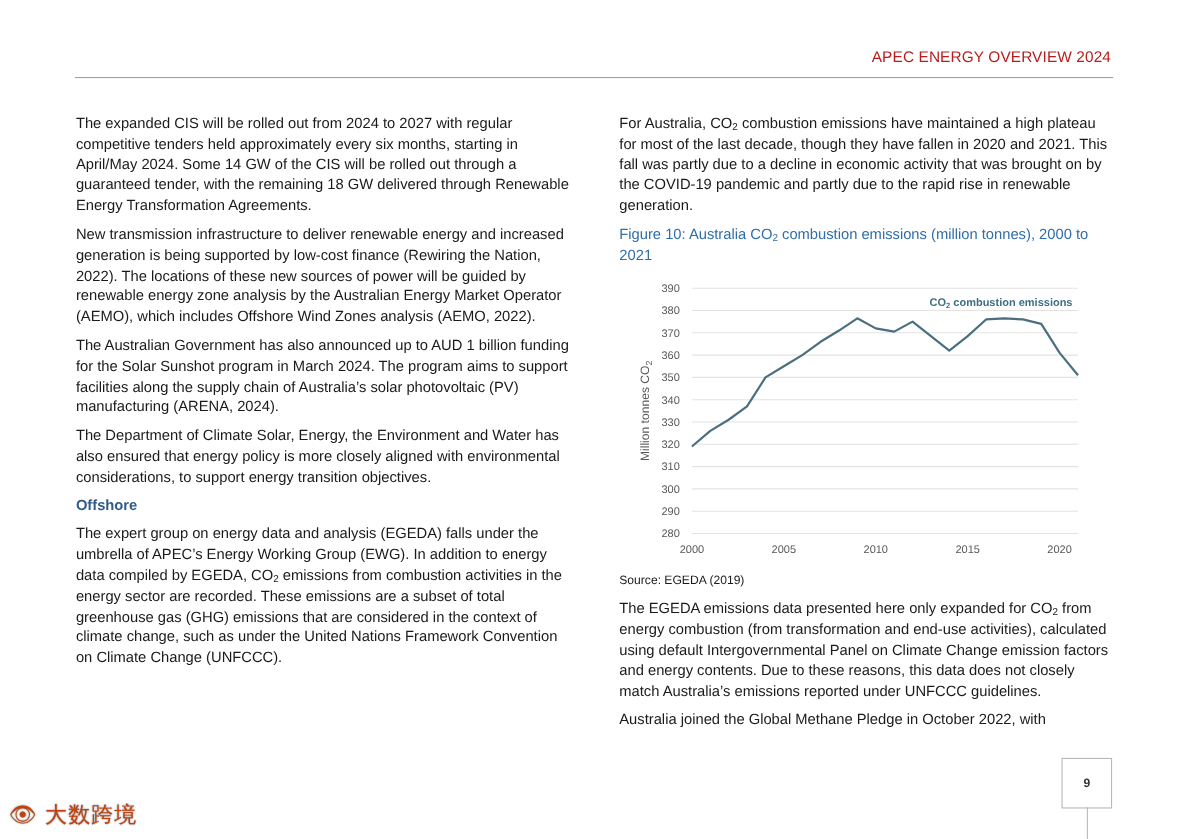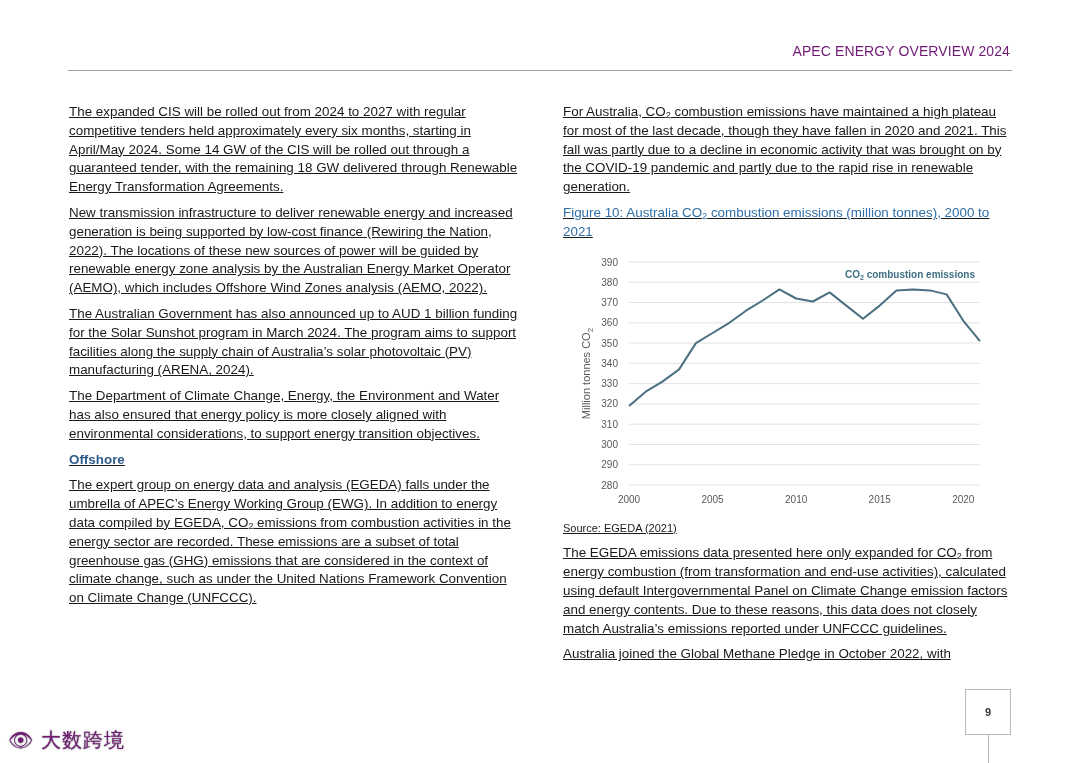--- a/index.html
+++ b/index.html
@@ -1,54 +1,54 @@
 <!DOCTYPE html>
 <html><head>
 <meta charset="utf-8">
 <style>
   html, body { margin:0; padding:0; }
   body {
     width:1080px; height:763px; background:#ffffff; position:relative; overflow:hidden;
     font-family:"Liberation Sans", sans-serif; color:#1a1a1a;
   }
   .header-title {
-    position:absolute; right:70px; top:43px; font-size:14px; color:#701a75; letter-spacing:0.1px;margin-left:13px;
+    position:absolute; right:70px; top:43px; font-size:14px; color:#b91c1c; letter-spacing:0.1px;margin-left:13px;
   }
   .header-rule { position:absolute; left:68px; right:68px; top:70px; height:1px; background:#9aa3ad; }
-  .col { position:absolute; top:103px; width:452px; font-size:13.4px; line-height:18.8px;text-decoration:underline; }
+  .col { position:absolute; top:103px; width:452px; font-size:13.4px; line-height:18.8px; }
   .col.left { left:69px; }
   .col.right { left:563px; width:452px; }
   .col p { margin:0 0 7px 0; }
   h3.section { margin:2px 0 7px 0; font-size:13.4px; font-weight:bold; color:#2f5a8a; }
   .caption { color:#2f6ea7; margin:0 0 8px 0; }
   sub { font-size:9px; vertical-align:-2px; line-height:0; }
   .chart { position:relative; width:430px; height:270px; margin:0 0 0 -3px; }
   .chart svg { display:block; }
   .source { font-size:11px; margin:4px 0 10px 0; }
   .page-box {
     position:absolute; left:965px; top:689px; width:44px; height:44px; border:1px solid #b8b8b8;
     display:flex; align-items:center; justify-content:center; font-size:11px; font-weight:bold; color:#333;
   }
   .page-tick { position:absolute; left:988px; top:734px; width:1px; height:29px; background:#b8b8b8; }
   .watermark {
-    position:absolute; left:8px; top:727px; font-size:20px; color:#701a75;
+    position:absolute; left:8px; top:727px; font-size:20px; color:#c2410c;
     text-shadow:0 0 2px #9a9a9a, 0 0 1px #9a9a9a; letter-spacing:1px;
   }
 </style>
 </head>
 <body>
 
 <div class="header-title">APEC ENERGY OVERVIEW 2024</div>
 <div class="header-rule"></div>
 
 <div class="col left">
   <p>The expanded CIS will be rolled out from 2024 to 2027 with regular competitive tenders held approximately every six months, starting in April/May 2024. Some 14 GW of the CIS will be rolled out through a guaranteed tender, with the remaining 18 GW delivered through Renewable Energy Transformation Agreements.</p>
   <p>New transmission infrastructure to deliver renewable energy and increased generation is being supported by low-cost finance (Rewiring the Nation, 2022). The locations of these new sources of power will be guided by renewable energy zone analysis by the Australian Energy Market Operator (AEMO), which includes Offshore Wind Zones analysis (AEMO, 2022).</p>
   <p>The Australian Government has also announced up to AUD 1 billion funding for the Solar Sunshot program in March 2024. The program aims to support facilities along the supply chain of Australia’s solar photovoltaic (PV) manufacturing (ARENA, 2024).</p>
-  <p>The Department of Climate Change, Energy, the Environment and Water has also ensured that energy policy is more closely aligned with environmental considerations, to support energy transition objectives.</p>
+  <p>The Department of Climate Solar, Energy, the Environment and Water has also ensured that energy policy is more closely aligned with environmental considerations, to support energy transition objectives.</p>
   <h3 class="section">Offshore</h3>
   <p><span>The expert group on energy data and analysis (EGEDA) falls under the umbrella of APEC’s Energy Working Group (EWG). In addition to energy data compiled by EGEDA, CO</span><sub>2</sub><span> emissions from combustion activities in the energy sector are recorded. These emissions are a subset of total greenhouse gas (GHG) emissions that are considered in the context of climate change, such as under the United Nations Framework Convention on Climate Change (UNFCCC).</span></p>
 </div>
 
 <div class="col right">
   <p><span>For Australia, CO</span><sub>2</sub><span> combustion emissions have maintained a high plateau for most of the last decade, though they have fallen in 2020 and 2021. This fall was partly due to a decline in economic activity that was brought on by the COVID-19 pandemic and partly due to the rapid rise in renewable generation.</span></p>
   <p class="caption"><span>Figure 10: Australia CO</span><sub>2</sub><span> combustion emissions (million tonnes), 2000 to 2021</span></p>
 
   <div class="chart">
     <svg id="chart-svg" width="430" height="262" viewBox="0 0 430 262">
@@ -80,21 +80,21 @@
         <text x="152.57142857142856" y="254" text-anchor="middle" font-size="10" fill="#595959" font-family="Liberation Sans, sans-serif">2005</text>
         <text x="236.14285714285714" y="254" text-anchor="middle" font-size="10" fill="#595959" font-family="Liberation Sans, sans-serif">2010</text>
         <text x="319.7142857142857" y="254" text-anchor="middle" font-size="10" fill="#595959" font-family="Liberation Sans, sans-serif">2015</text>
         <text x="403.2857142857143" y="254" text-anchor="middle" font-size="10" fill="#595959" font-family="Liberation Sans, sans-serif">2020</text>
         <text x="0" y="0" text-anchor="middle" font-size="11" fill="#595959" font-family="Liberation Sans, sans-serif" transform="translate(30,124.5) rotate(-90)">Million tonnes CO<tspan font-size="8" dy="3">2</tspan></text>
         <polyline points="69.0,156.9 85.7,142.7 102.4,132.6 119.1,120.4 135.9,94.1 152.6,84.0 169.3,73.8 186.0,61.7 202.7,51.5 219.4,40.4 236.1,49.5 252.9,52.5 269.6,43.4 286.3,56.6 303.0,69.8 319.7,56.6 336.4,41.4 353.1,40.4 369.9,41.4 386.6,45.4 403.3,71.8 420.0,92.1" fill="none" stroke="#4a6f80" stroke-width="2" stroke-linejoin="round"></polyline>
         <text x="415" y="29" text-anchor="end" font-size="10" font-weight="bold" fill="#3f6f84" font-family="Liberation Sans, sans-serif">CO<tspan font-size="7" dy="2">2</tspan><tspan dy="-2"> combustion emissions</tspan></text>
       </svg>
   </div>
 
-  <p class="source">Source: EGEDA (2021)</p>
+  <p class="source">Source: EGEDA (2019)</p>
   <p><span>The EGEDA emissions data presented here only expanded for CO</span><sub>2</sub><span> from energy combustion (from transformation and end-use activities), calculated using default Intergovernmental Panel on Climate Change emission factors and energy contents. Due to these reasons, this data does not closely match Australia’s emissions reported under UNFCCC guidelines.</span></p>
   <p>Australia joined the Global Methane Pledge in October 2022, with</p>
 </div>
 
 <div class="page-box">
     <span>9</span>
   </div>
 <div class="page-tick"></div>
 <div class="watermark">👁︎ <span>大数跨境</span></div>
 

